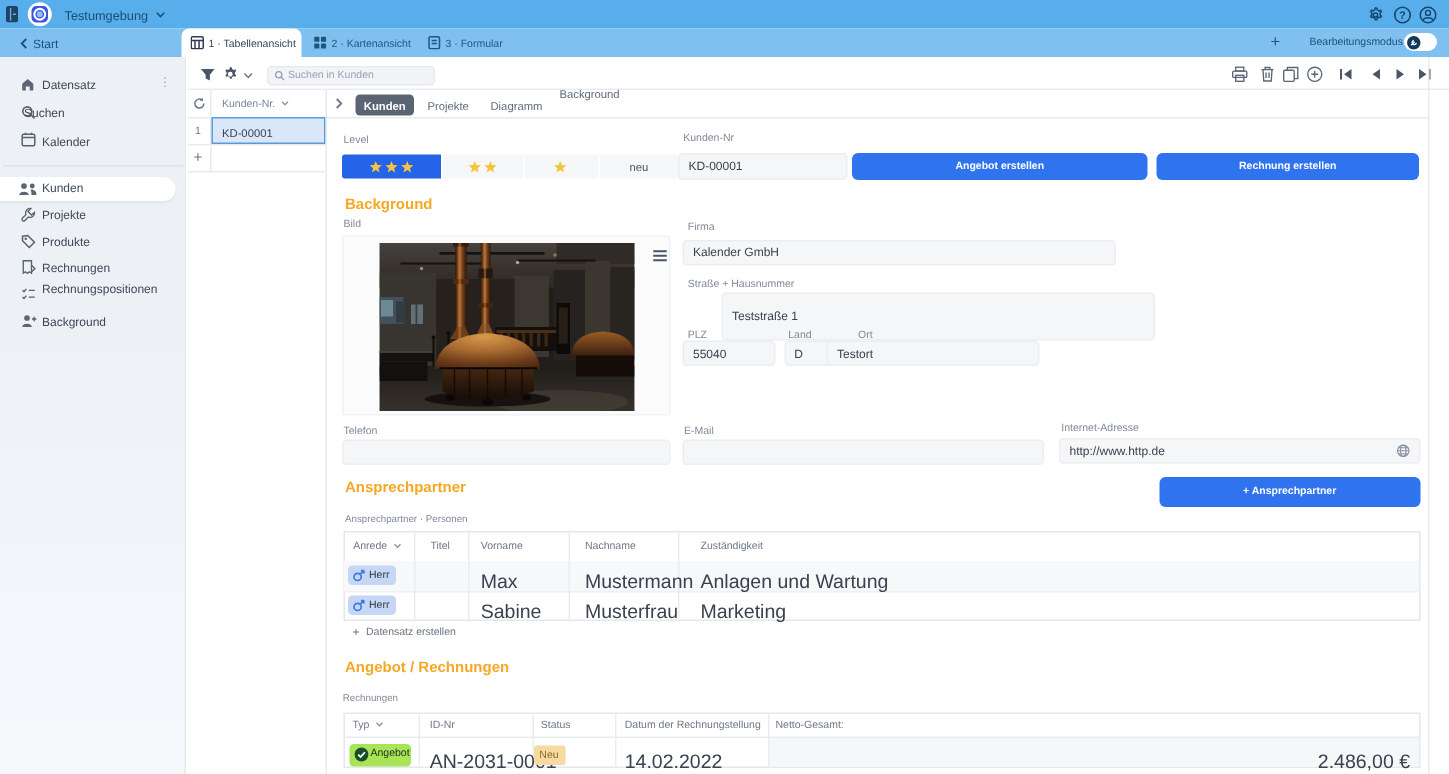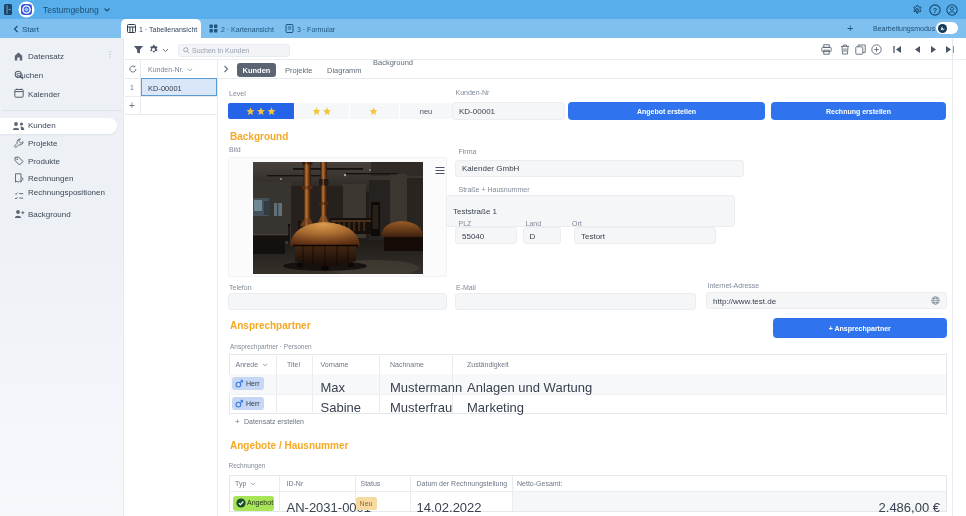--- a/index.html
+++ b/index.html
@@ -381,43 +381,43 @@
   <ellipse cx="72" cy="106" rx="4" ry="2.2" fill="#0a0706"></ellipse>
 
   <rect width="170" height="112" fill="none"></rect>
 </svg>
 
 <div class="lbl" style="left:458.5px;top:147.5px;">Firma</div>
 <div class="fld" style="left:455px;top:159.5px;width:288.5px;height:17px;">
     <span>Kalender GmbH</span>
   </div>
 <div class="lbl" style="left:458.5px;top:186px;">Straße + Hausnummer</div>
-<div class="fld" style="left:446px;top:195px;width:288.5px;height:32px;">
+<div class="fld" style="left:481px;top:195px;width:288.5px;height:32px;">
     <span>Teststraße 1</span>
   </div>
 <div class="lbl" style="left:458.5px;top:219.5px;">PLZ</div>
 <div class="lbl" style="left:525.5px;top:219.5px;">Land</div>
 <div class="lbl" style="left:572px;top:219.5px;">Ort</div>
 <div class="fld" style="left:455px;top:227px;width:61.5px;height:17px;">
     <span>55040</span>
   </div>
 <div class="fld" style="left:522.5px;top:227px;width:38.5px;height:17px;">
     <span>D</span>
   </div>
-<div class="fld" style="left:574px;top:227px;width:142px;height:17px;">
+<div class="fld" style="left:551px;top:227px;width:142px;height:17px;">
     <span>Testort</span>
   </div>
 
 <div class="lbl" style="left:229px;top:284px;">Telefon</div>
 <div class="fld" style="left:228px;top:292.5px;width:218.5px;height:17.5px;"></div>
 <div class="lbl" style="left:456px;top:284px;">E-Mail</div>
 <div class="fld" style="left:455px;top:292.5px;width:241px;height:17.5px;"></div>
 <div class="lbl" style="left:707.5px;top:282px;">Internet-Adresse</div>
 <div class="fld" style="left:706px;top:292px;width:240.5px;height:17px;">
-    <span>http://www.test.de</span>
+    <span>http://www.http.de</span>
   </div>
 <svg class="abs" style="left:931px;top:296px;" width="9" height="9" viewBox="0 0 9 9">
     <g stroke="#8a94a2" stroke-width="0.8" fill="none">
       <circle cx="4.5" cy="4.5" r="3.8"></circle>
       <ellipse cx="4.5" cy="4.5" rx="1.8" ry="3.8"></ellipse>
       <path d="M0.8 4.5 H8.2 M1.3 2.5 H7.7 M1.3 6.5 H7.7"></path>
     </g>
   </svg>
 
 <div class="hdg" style="left:230px;top:319.5px;">Ansprechpartner</div>
@@ -456,21 +456,21 @@
     <circle cx="3.4" cy="5.6" r="2.4" stroke="#3b78dd" stroke-width="1.1" fill="none"></circle>
     <path d="M5.2 3.8 L7.6 1.4 M7.6 1.4 H5.6 M7.6 1.4 V3.4" stroke="#3b78dd" stroke-width="1.1" fill="none"></path>
   </svg>
 <div class="abs" style="left:246px;top:399.5px;font-size:7px;color:#2f3a47;">Herr</div>
 <div class="tdtxt" style="left:320.5px;top:399.5px;">Sabine</div>
 <div class="tdtxt" style="left:390px;top:399.5px;">Musterfrau</div>
 <div class="tdtxt" style="left:467px;top:399.5px;">Marketing</div>
 <div class="abs" style="left:235px;top:417px;font-size:8px;color:#6b7480;">+</div>
 <div class="abs" style="left:244px;top:418px;font-size:7px;color:#6b7480;">Datensatz erstellen</div>
 
-<div class="hdg" style="left:230px;top:440px;">Angebote / Hausnummer</div>
+<div class="hdg" style="left:230px;top:440px;">Angebot / Rechnungen</div>
 <div class="lbl" style="left:228.5px;top:462px;font-size:6.5px;">Rechnungen</div>
 <div class="abs" style="left:228.5px;top:474.5px;width:718px;height:37px;border:1px solid #e4e7eb;"></div>
 <div class="hline" style="left:229px;top:491px;width:717px;background:#eaedf0;"></div>
 <div class="abs" style="left:512.5px;top:491.5px;width:433.5px;height:19.5px;background:#f6f7f9;"></div>
 <div class="vline" style="left:279px;top:474.5px;height:37px;background:#eaedf0;"></div>
 <div class="vline" style="left:355px;top:474.5px;height:37px;background:#eaedf0;"></div>
 <div class="vline" style="left:409.5px;top:474.5px;height:37px;background:#eaedf0;"></div>
 <div class="vline" style="left:512px;top:474.5px;height:37px;background:#eaedf0;"></div>
 <div class="thtxt" style="left:235px;top:479.5px;">Typ <svg style="margin-left:2px" width="6" height="4" viewBox="0 0 6 4">
       <path d="M1 0.8 L3 2.8 L5 0.8" stroke="#8a94a2" stroke-width="0.9" fill="none"></path>

